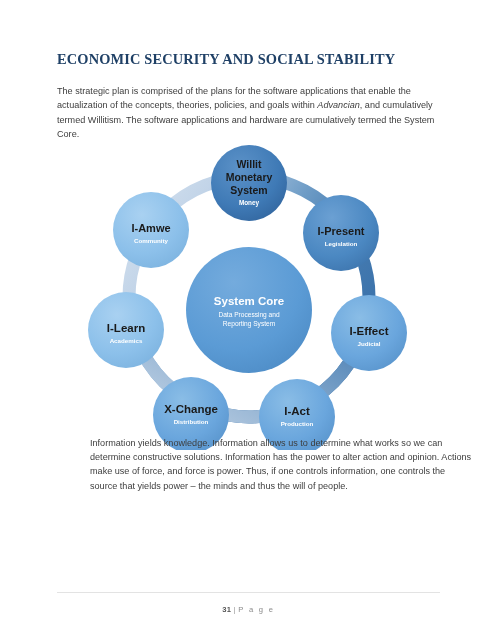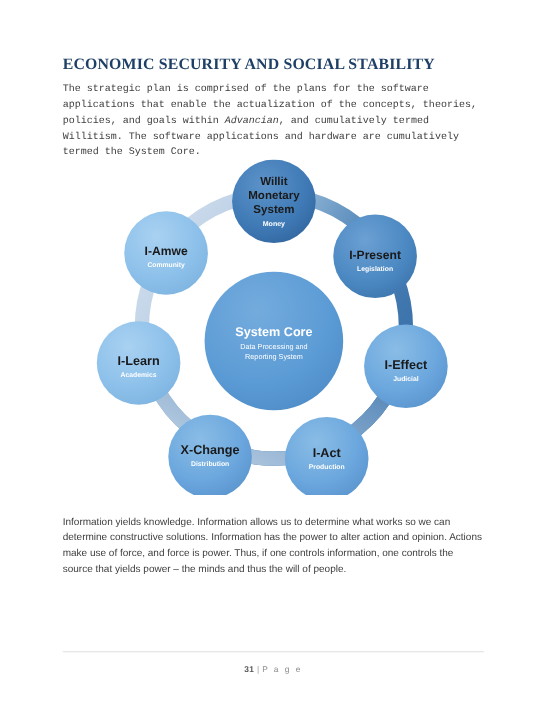--- a/index.html
+++ b/index.html
@@ -44,21 +44,21 @@
   }
 
   
   .para {
     font-size: 9.1px;
     line-height: 14.2px;
     color: #3d3d3d;
     margin: 0;
     text-align: left;
   }
-  .para.first { margin-top: 6px; font-family: Liberation Mono, monospace; }
+  .para.first { margin-top: 16px; }
   .para.p-info { margin-top: 0; }
   .para.p-core { margin-top: 14px; }
   .ital { font-style: italic; }
 
   
   .diagram-wrap {
     position: absolute;
     left: 0;
     top: 145px;
     width: 497px;
@@ -219,21 +219,21 @@
 
       <g>
         <circle cx="180" cy="165" r="63" fill="url(#gCore)"></circle>
         <text class="core-title" x="180" y="160" text-anchor="middle">System Core</text>
         <text class="core-sub" x="180" y="172" text-anchor="middle">Data Processing and</text>
         <text class="core-sub" x="180" y="181" text-anchor="middle">Reporting System</text>
       </g>
     </svg>
   </div>
 
-  <div class="content" style="top:467px;">
+  <div class="content" style="top:436px;margin-left:33px;">
     <p class="para p-info">Information yields knowledge. Information allows us to determine what works so we can determine constructive solutions. Information has the power to alter action and opinion. Actions make use of force, and force is power. Thus, if one controls information, one controls the source that yields power – the minds and thus the will of people.</p>
 
   </div>
 
   <div class="footer">
     <span class="footer-text"><span class="footer-num">31</span><span class="footer-sep"> | </span><span class="footer-word">P a g e</span></span>
   </div>
 
 </div>
 

